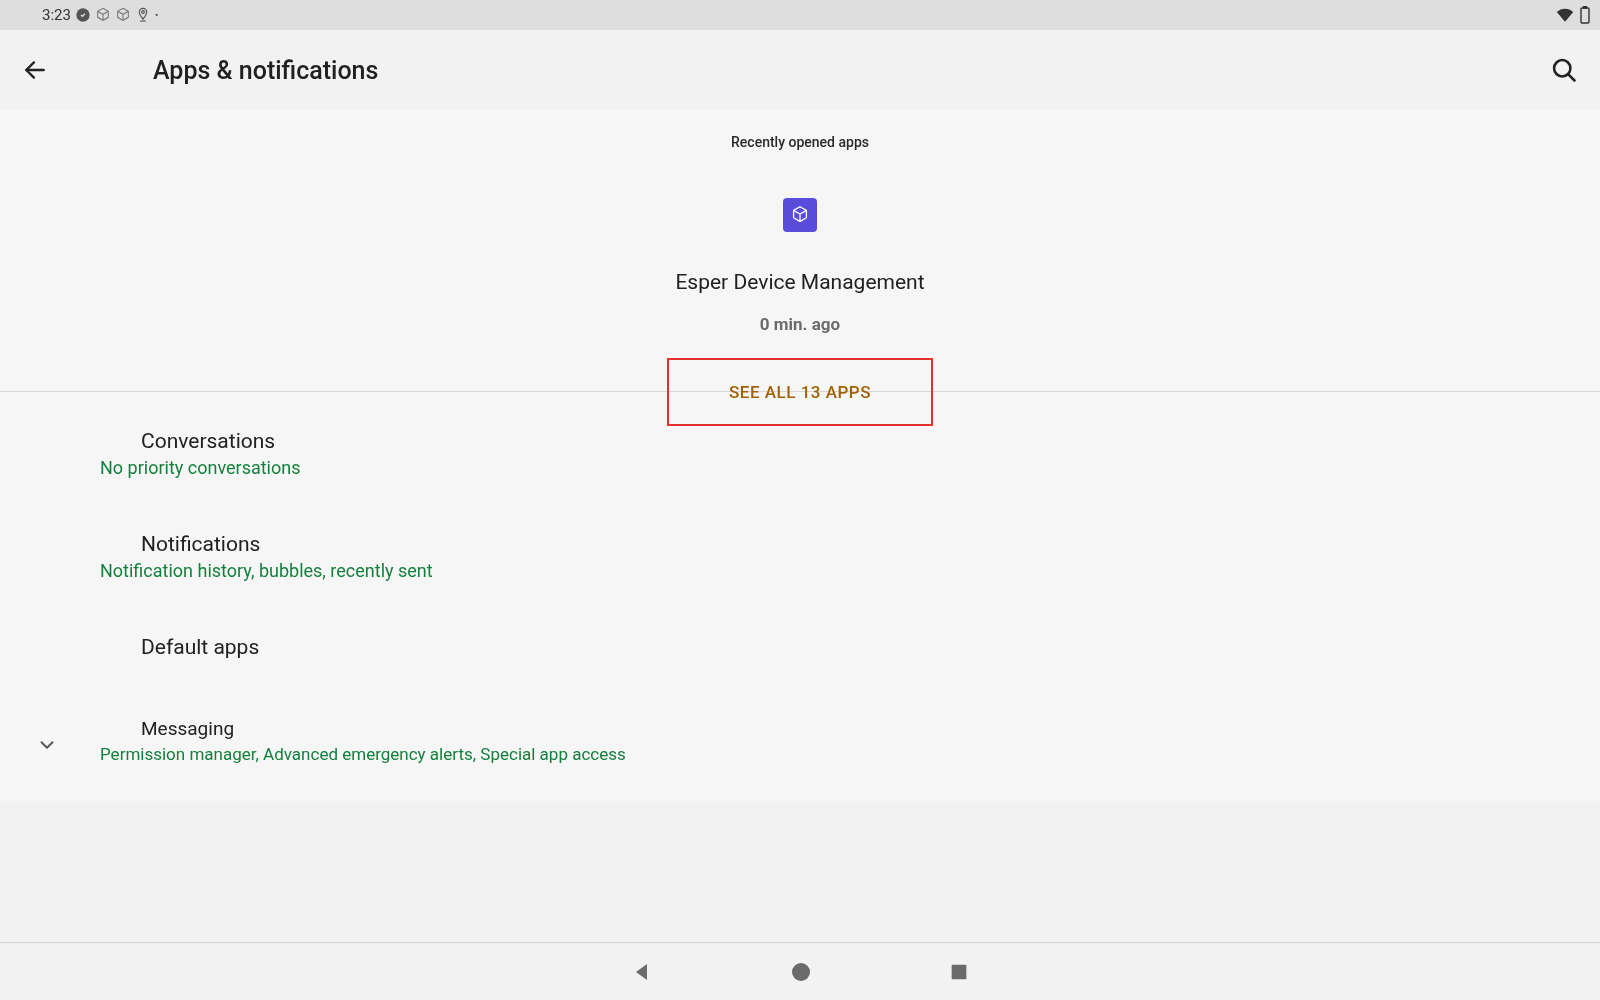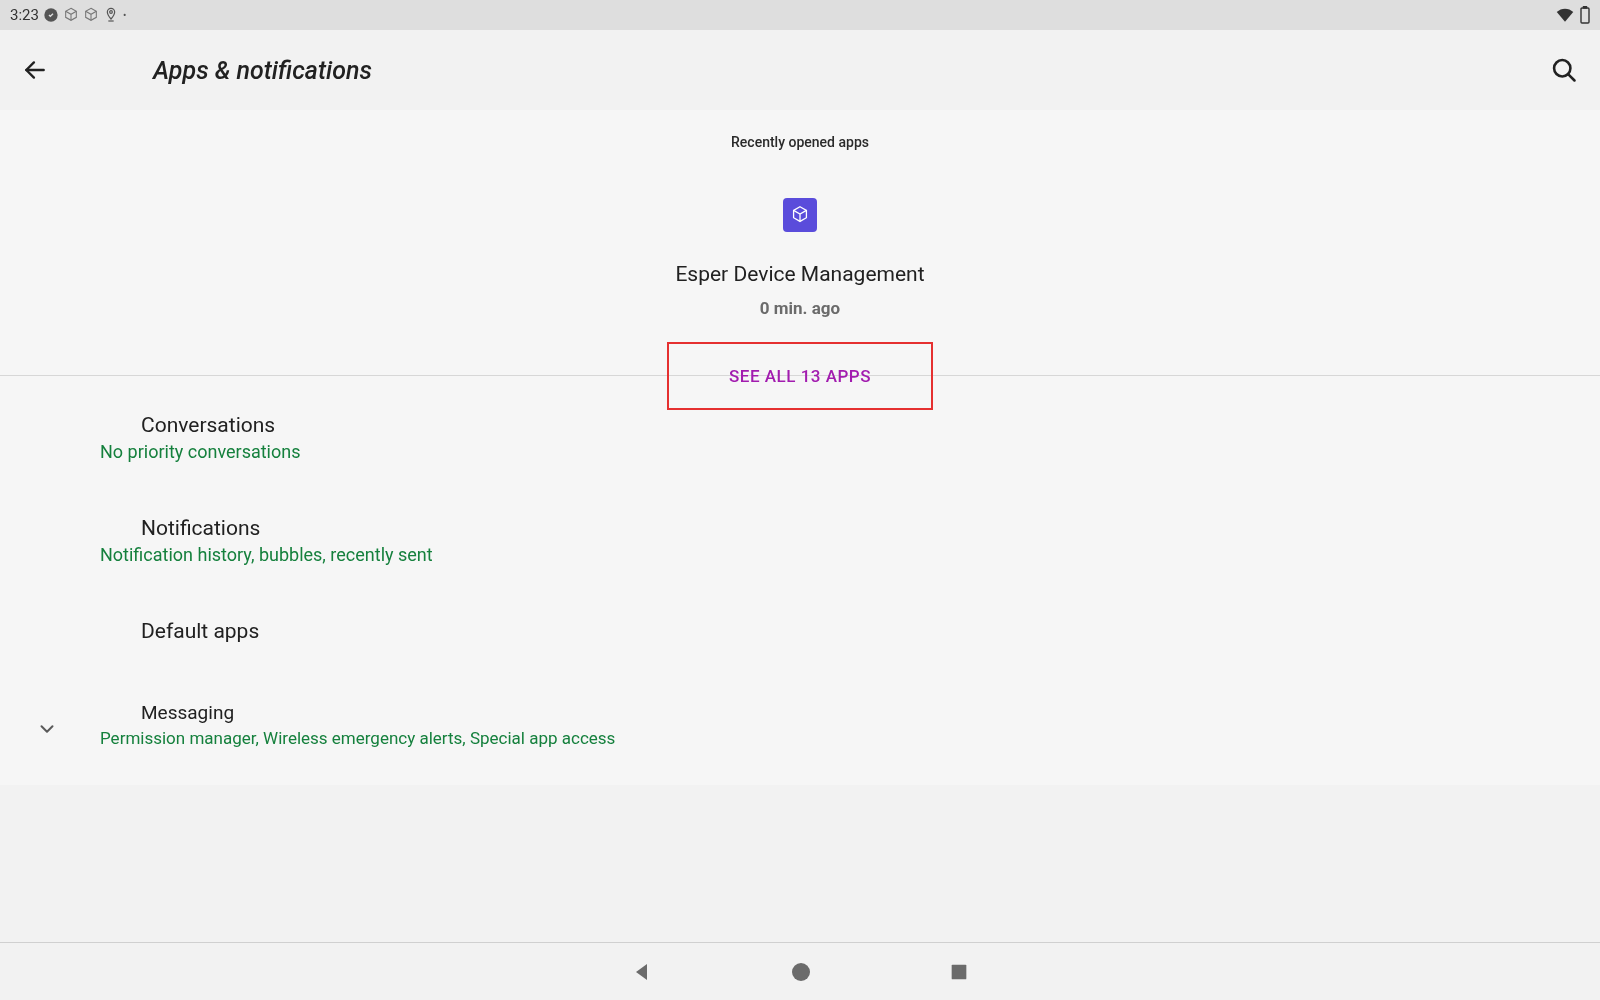--- a/index.html
+++ b/index.html
@@ -22,20 +22,21 @@
       align-items: center;
       justify-content: space-between;
       padding: 0 10px;
       font-size: 15px;
       color: #333;
     }
     .status-left {
       display: flex;
       align-items: center;
       gap: 4px;
+      margin-left: 32px;
     }
     .status-right {
       display: flex;
       align-items: center;
       gap: 6px;
     }
     .status-icon {
       display: inline-flex;
       align-items: center;
       justify-content: center;
@@ -46,21 +47,20 @@
       background: #f2f2f2;
       display: flex;
       align-items: center;
       padding: 0 22px;
       justify-content: space-between;
     }
     .header-left {
       display: flex;
       align-items: center;
       gap: 105px;
-      font-style: italic;
     }
     .back-btn {
       cursor: pointer;
       display: flex;
       align-items: center;
     }
     .header-title {
       font-size: 25px;
       font-weight: 500;
       color: #212121;
@@ -77,21 +77,21 @@
       text-align: center;
       font-size: 14px;
       font-weight: 500;
       color: #2a2a2a;
       margin-bottom: 48px;
     }
     .recent-app {
       display: flex;
       flex-direction: column;
       align-items: center;
-      gap: 12px;
+      gap: 20px;
       cursor: pointer;
     }
     .app-icon {
       width: 34px;
       height: 34px;
       background: #5a4cdb;
       border-radius: 4px;
       display: flex;
       align-items: center;
       justify-content: center;
@@ -110,21 +110,21 @@
       display: flex;
       justify-content: center;
       margin-top: 24px;
     }
     .see-all-btn {
       border: 2.5px solid #e53030;
       padding: 22px 60px;
       font-size: 17px;
       font-weight: 500;
       letter-spacing: 0.5px;
-      color: #a21caf;
+      color: #a16207;
       cursor: pointer;
       background: transparent;
     }
     .divider {
       border-top: 1px solid #d7d7d7;
       margin-top: -35px;
     }
     .list {
       padding: 22px 0;
     }
@@ -276,21 +276,21 @@
       <div class="list-item-title">Default apps</div>
     </div>
 
     <div class="list-item advanced">
       <div class="chevron-down">
         <svg width="22" height="22" viewBox="0 0 24 24" fill="none" stroke="#5a5a5a" stroke-width="2.2" stroke-linecap="round" stroke-linejoin="round">
             <polyline points="6 9 12 15 18 9"></polyline>
           </svg>
       </div>
       <div class="list-item-title">Messaging</div>
-      <div class="list-item-sub">Permission manager, Wireless emergency alerts, Special app access</div>
+      <div class="list-item-sub">Permission manager, Advanced emergency alerts, Special app access</div>
     </div>
   </div>
 </div>
 
 <div class="nav-bar">
   <div class="nav-btn">
     <svg width="24" height="24" viewBox="0 0 24 24" fill="#6b6b6b">
         <path d="M17 4v16L6 12z"></path>
       </svg>
   </div>

